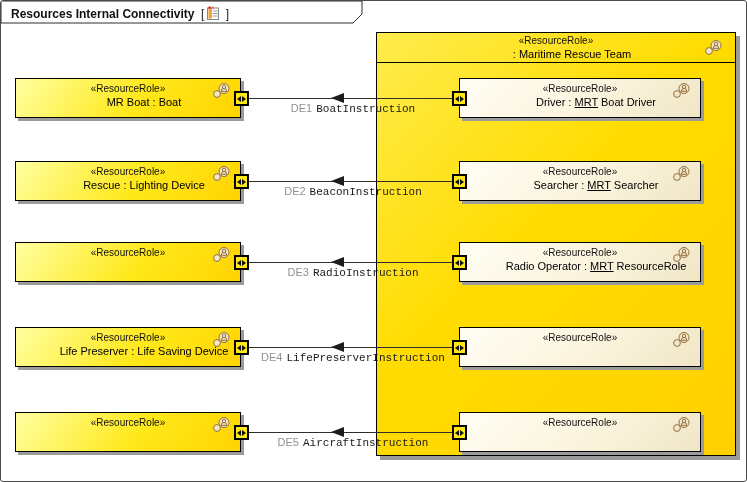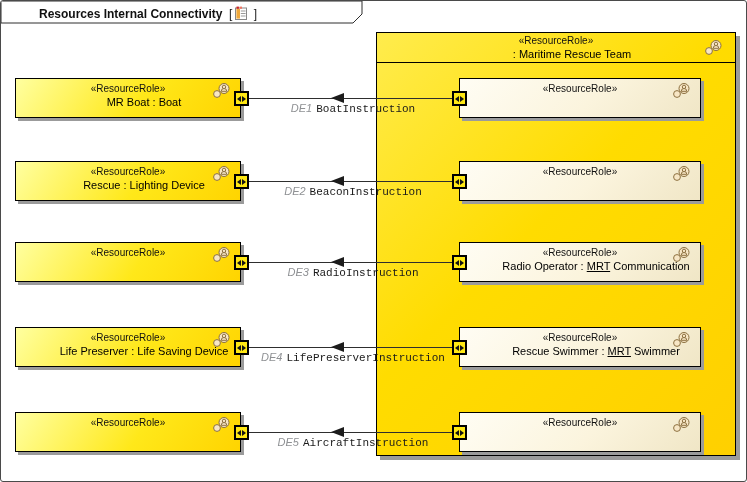--- a/index.html
+++ b/index.html
@@ -1,21 +1,21 @@
 <!DOCTYPE html>
 <html><head>
 <meta charset="utf-8">
 <style>
   html,body{margin:0;padding:0;background:#fff;font-family:"Liberation Sans",sans-serif;}
   .canvas{position:relative;width:745px;height:480px;border:1px solid #4a4a4a;border-radius:3px;background:#fff;overflow:hidden;}
 
   
   .tabshape{position:absolute;left:0;top:0;}
   .title-bar{position:absolute;left:10px;top:5px;height:16px;display:flex;align-items:center;font-size:12px;color:#111;white-space:pre;}
-  .title-main{font-weight:bold;margin-left:28px;}
+  .title-main{font-weight:bold;}
   .title-bracket{color:#222;}
   .diagicon{display:inline-block;margin:0 3px;}
 
   
   .r1{--top:77px;--cy:97px;}
   .r2{--top:160px;--cy:180px;}
   .r3{--top:241px;--cy:261px;}
   .r4{--top:326px;--cy:346px;}
   .r5{--top:411px;--cy:431px;}
 
@@ -36,21 +36,21 @@
   .bname{font-size:11px;font-weight:normal;color:#000;line-height:15px;white-space:pre;margin-left:32px;}
   .uname{text-decoration:underline;}
   .rricon{position:absolute;top:3px;right:9px;width:19px;height:17px;}
 
   
   .cline{position:absolute;top:var(--cy);left:241px;width:217px;height:0;border-top:1px solid #2e2e2e;z-index:2;}
   .arrow{position:absolute;top:calc(var(--cy) - 5px);left:330px;width:0;height:0;
     border-top:5px solid transparent;border-bottom:5px solid transparent;border-right:13px solid #1c1c1c;z-index:2;}
   .clabel{position:absolute;top:calc(var(--cy) + 4px);left:352px;transform:translateX(-50%);
     font-size:11px;white-space:pre;z-index:5;}
-  .cid{color:#8f9194;margin-right:4px;font-style:italic;}
+  .cid{color:#8f9194;margin-right:4px;}
   .cname{color:#1a1a1a;font-family:Liberation Mono, monospace;}
 
   
   .port{position:absolute;width:11px;height:11px;border:2px solid #000;background:#ffe814;
     display:flex;align-items:center;justify-content:center;gap:1px;z-index:6;}
   .lport{top:calc(var(--cy) - 7px);left:233px;}
   .rport{top:calc(var(--cy) - 7px);left:451px;}
   .tri-l{width:0;height:0;border-top:3px solid transparent;border-bottom:3px solid transparent;border-right:4px solid #141414;}
   .tri-r{width:0;height:0;border-top:3px solid transparent;border-bottom:3px solid transparent;border-left:4px solid #141414;}
 </style>
@@ -95,20 +95,21 @@
           <circle cx="12" cy="6.5" r="5" fill="#f7e6c5" stroke="#8c7040"></circle>
           <circle cx="12" cy="4.9" r="1.7" fill="#f7e6c5" stroke="#8c7040"></circle>
           <path d="M9.2 9.3 a2.8 2.8 0 0 1 5.6 0 z" fill="#f7e6c5" stroke="#8c7040"></path>
         </svg></span>
   </div>
   <div class="cline r1"></div>
   <div class="arrow r1"></div>
   <div class="clabel r1"><span class="cid">DE1</span><span class="cname">BoatInstruction</span></div>
   <div class="rbox r1">
     <div class="stereo">«ResourceRole»</div>
+    <div class="bname"><span>Driver : </span><span class="uname">MRT</span><span> Boat Driver</span></div>
     <span class="rricon"><svg width="19" height="17" viewBox="0 0 19 17">
           <circle cx="5" cy="12" r="3.4" fill="#f7e6c5" stroke="#8c7040"></circle>
           <circle cx="12" cy="6.5" r="5" fill="#f7e6c5" stroke="#8c7040"></circle>
           <circle cx="12" cy="4.9" r="1.7" fill="#f7e6c5" stroke="#8c7040"></circle>
           <path d="M9.2 9.3 a2.8 2.8 0 0 1 5.6 0 z" fill="#f7e6c5" stroke="#8c7040"></path>
         </svg></span>
   </div>
   <div class="port lport r1">
       <span class="tri-l"></span>
       <span class="tri-r"></span>
@@ -126,20 +127,21 @@
           <circle cx="12" cy="6.5" r="5" fill="#f7e6c5" stroke="#8c7040"></circle>
           <circle cx="12" cy="4.9" r="1.7" fill="#f7e6c5" stroke="#8c7040"></circle>
           <path d="M9.2 9.3 a2.8 2.8 0 0 1 5.6 0 z" fill="#f7e6c5" stroke="#8c7040"></path>
         </svg></span>
   </div>
   <div class="cline r2"></div>
   <div class="arrow r2"></div>
   <div class="clabel r2"><span class="cid">DE2</span><span class="cname">BeaconInstruction</span></div>
   <div class="rbox r2">
     <div class="stereo">«ResourceRole»</div>
+    <div class="bname"><span>Searcher : </span><span class="uname">MRT</span><span> Searcher</span></div>
     <span class="rricon"><svg width="19" height="17" viewBox="0 0 19 17">
           <circle cx="5" cy="12" r="3.4" fill="#f7e6c5" stroke="#8c7040"></circle>
           <circle cx="12" cy="6.5" r="5" fill="#f7e6c5" stroke="#8c7040"></circle>
           <circle cx="12" cy="4.9" r="1.7" fill="#f7e6c5" stroke="#8c7040"></circle>
           <path d="M9.2 9.3 a2.8 2.8 0 0 1 5.6 0 z" fill="#f7e6c5" stroke="#8c7040"></path>
         </svg></span>
   </div>
   <div class="port lport r2">
       <span class="tri-l"></span>
       <span class="tri-r"></span>
@@ -156,21 +158,21 @@
           <circle cx="12" cy="6.5" r="5" fill="#f7e6c5" stroke="#8c7040"></circle>
           <circle cx="12" cy="4.9" r="1.7" fill="#f7e6c5" stroke="#8c7040"></circle>
           <path d="M9.2 9.3 a2.8 2.8 0 0 1 5.6 0 z" fill="#f7e6c5" stroke="#8c7040"></path>
         </svg></span>
   </div>
   <div class="cline r3"></div>
   <div class="arrow r3"></div>
   <div class="clabel r3"><span class="cid">DE3</span><span class="cname">RadioInstruction</span></div>
   <div class="rbox r3">
     <div class="stereo">«ResourceRole»</div>
-    <div class="bname"><span>Radio Operator : </span><span class="uname">MRT</span><span> Communication</span></div>
+    <div class="bname"><span>Radio Operator : </span><span class="uname">MRT</span><span> ResourceRole</span></div>
     <span class="rricon"><svg width="19" height="17" viewBox="0 0 19 17">
           <circle cx="5" cy="12" r="3.4" fill="#f7e6c5" stroke="#8c7040"></circle>
           <circle cx="12" cy="6.5" r="5" fill="#f7e6c5" stroke="#8c7040"></circle>
           <circle cx="12" cy="4.9" r="1.7" fill="#f7e6c5" stroke="#8c7040"></circle>
           <path d="M9.2 9.3 a2.8 2.8 0 0 1 5.6 0 z" fill="#f7e6c5" stroke="#8c7040"></path>
         </svg></span>
   </div>
   <div class="port lport r3">
       <span class="tri-l"></span>
       <span class="tri-r"></span>
@@ -188,21 +190,20 @@
           <circle cx="12" cy="6.5" r="5" fill="#f7e6c5" stroke="#8c7040"></circle>
           <circle cx="12" cy="4.9" r="1.7" fill="#f7e6c5" stroke="#8c7040"></circle>
           <path d="M9.2 9.3 a2.8 2.8 0 0 1 5.6 0 z" fill="#f7e6c5" stroke="#8c7040"></path>
         </svg></span>
   </div>
   <div class="cline r4"></div>
   <div class="arrow r4"></div>
   <div class="clabel r4"><span class="cid">DE4</span><span class="cname">LifePreserverInstruction</span></div>
   <div class="rbox r4">
     <div class="stereo">«ResourceRole»</div>
-    <div class="bname"><span>Rescue Swimmer : </span><span class="uname">MRT</span><span> Swimmer</span></div>
     <span class="rricon"><svg width="19" height="17" viewBox="0 0 19 17">
           <circle cx="5" cy="12" r="3.4" fill="#f7e6c5" stroke="#8c7040"></circle>
           <circle cx="12" cy="6.5" r="5" fill="#f7e6c5" stroke="#8c7040"></circle>
           <circle cx="12" cy="4.9" r="1.7" fill="#f7e6c5" stroke="#8c7040"></circle>
           <path d="M9.2 9.3 a2.8 2.8 0 0 1 5.6 0 z" fill="#f7e6c5" stroke="#8c7040"></path>
         </svg></span>
   </div>
   <div class="port lport r4">
       <span class="tri-l"></span>
       <span class="tri-r"></span>

